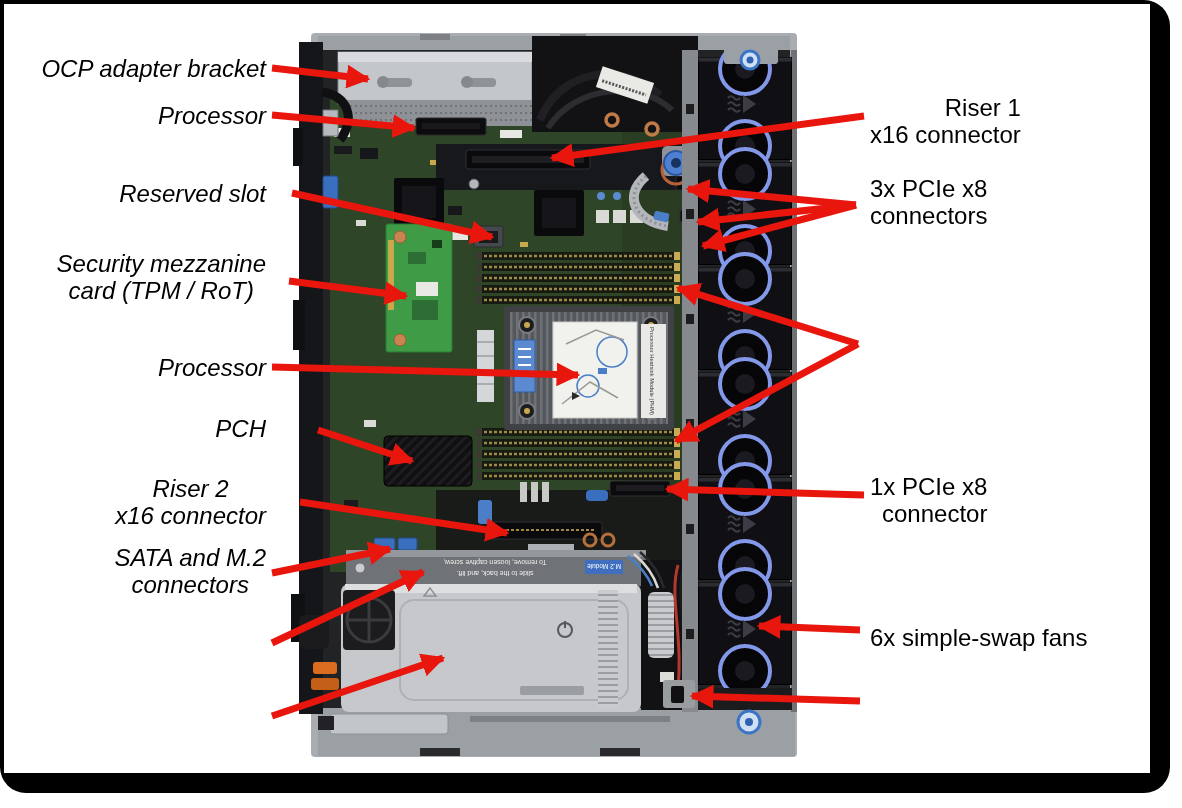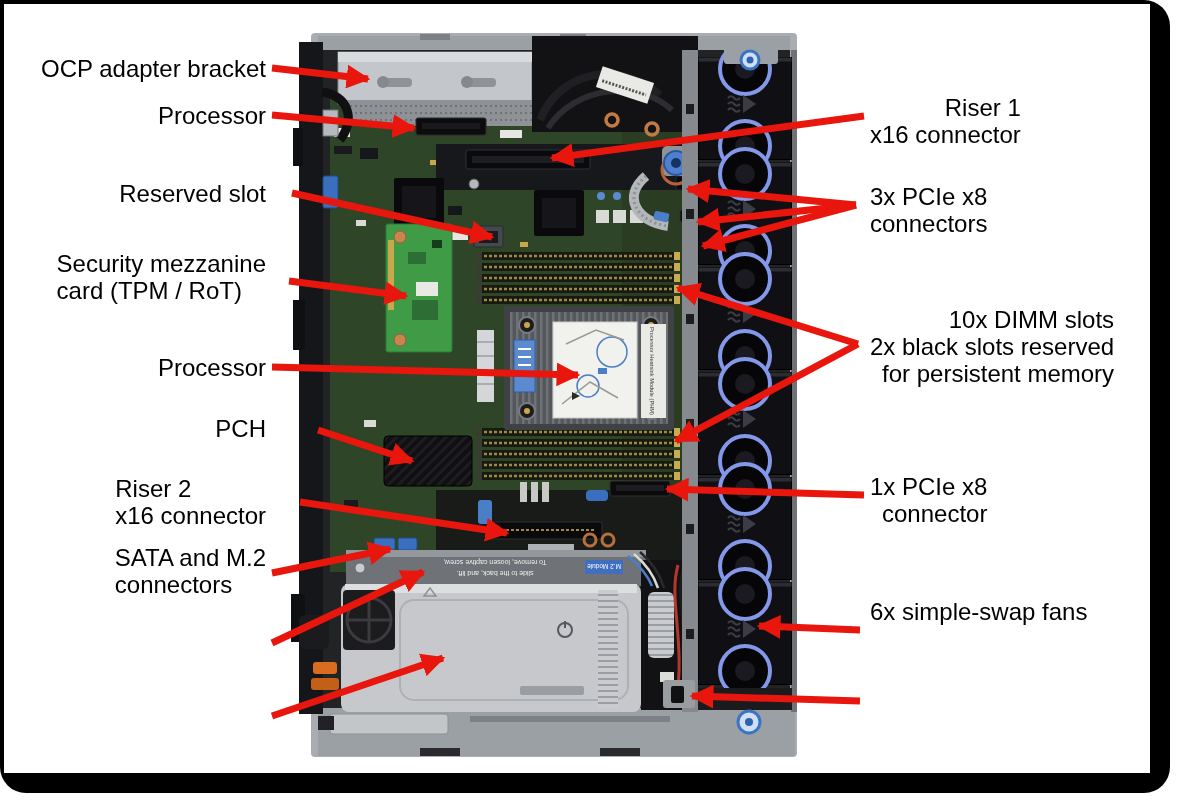--- a/index.html
+++ b/index.html
@@ -4,21 +4,21 @@
 <style>
   html,body{margin:0;padding:0;background:#ffffff;}
   #stage{position:relative;width:1182px;height:808px;background:#ffffff;
          font-family:"Liberation Sans",sans-serif;overflow:hidden;}
   .frame{position:absolute;left:0;top:0;width:1170px;height:793px;
          background:#000;border-radius:0 26px 26px 26px;}
   .frame-inner{position:absolute;left:4px;top:4px;width:1146px;height:769px;background:#ffffff;}
   svg.overlay{position:absolute;left:0;top:0;}
   .lbl{position:absolute;font-size:24px;line-height:27px;color:#000;
        white-space:pre-line;}
-  .lbl.l{right:916px;text-align:left;}
+  .lbl.l{right:916px;text-align:center;font-style:italic;}
   .lbl.r{left:870px;text-align:right;}
 </style>
 </head>
 <body>
 
 <div id="stage">
 
   <div class="frame"></div>
   <div class="frame-inner"></div>
 
@@ -367,22 +367,19 @@
 card (TPM / RoT)</div>
   <div class="lbl l" style="top:354px">Processor</div>
   <div class="lbl l" style="top:415px">PCH</div>
   <div class="lbl l" style="top:475px">Riser 2
 x16 connector</div>
   <div class="lbl l" style="top:544px">SATA and M.2
 connectors</div>
 
   <div class="lbl r" style="top:94px">Riser 1
 x16 connector</div>
-  <div class="lbl r" style="top:183px">3x PCIe x8
+  <div class="lbl r" style="top:175px">3x PCIe x8
 connectors</div>
-  <div class="lbl r" style="top:306px">10x DIMM slots
-2x black slots reserved
-for persistent memory</div>
   <div class="lbl r" style="top:473px">1x PCIe x8
 connector</div>
-  <div class="lbl r" style="top:598px">6x simple-swap fans</div>
+  <div class="lbl r" style="top:624px">6x simple-swap fans</div>
 
 </div>
 
 </body></html>

